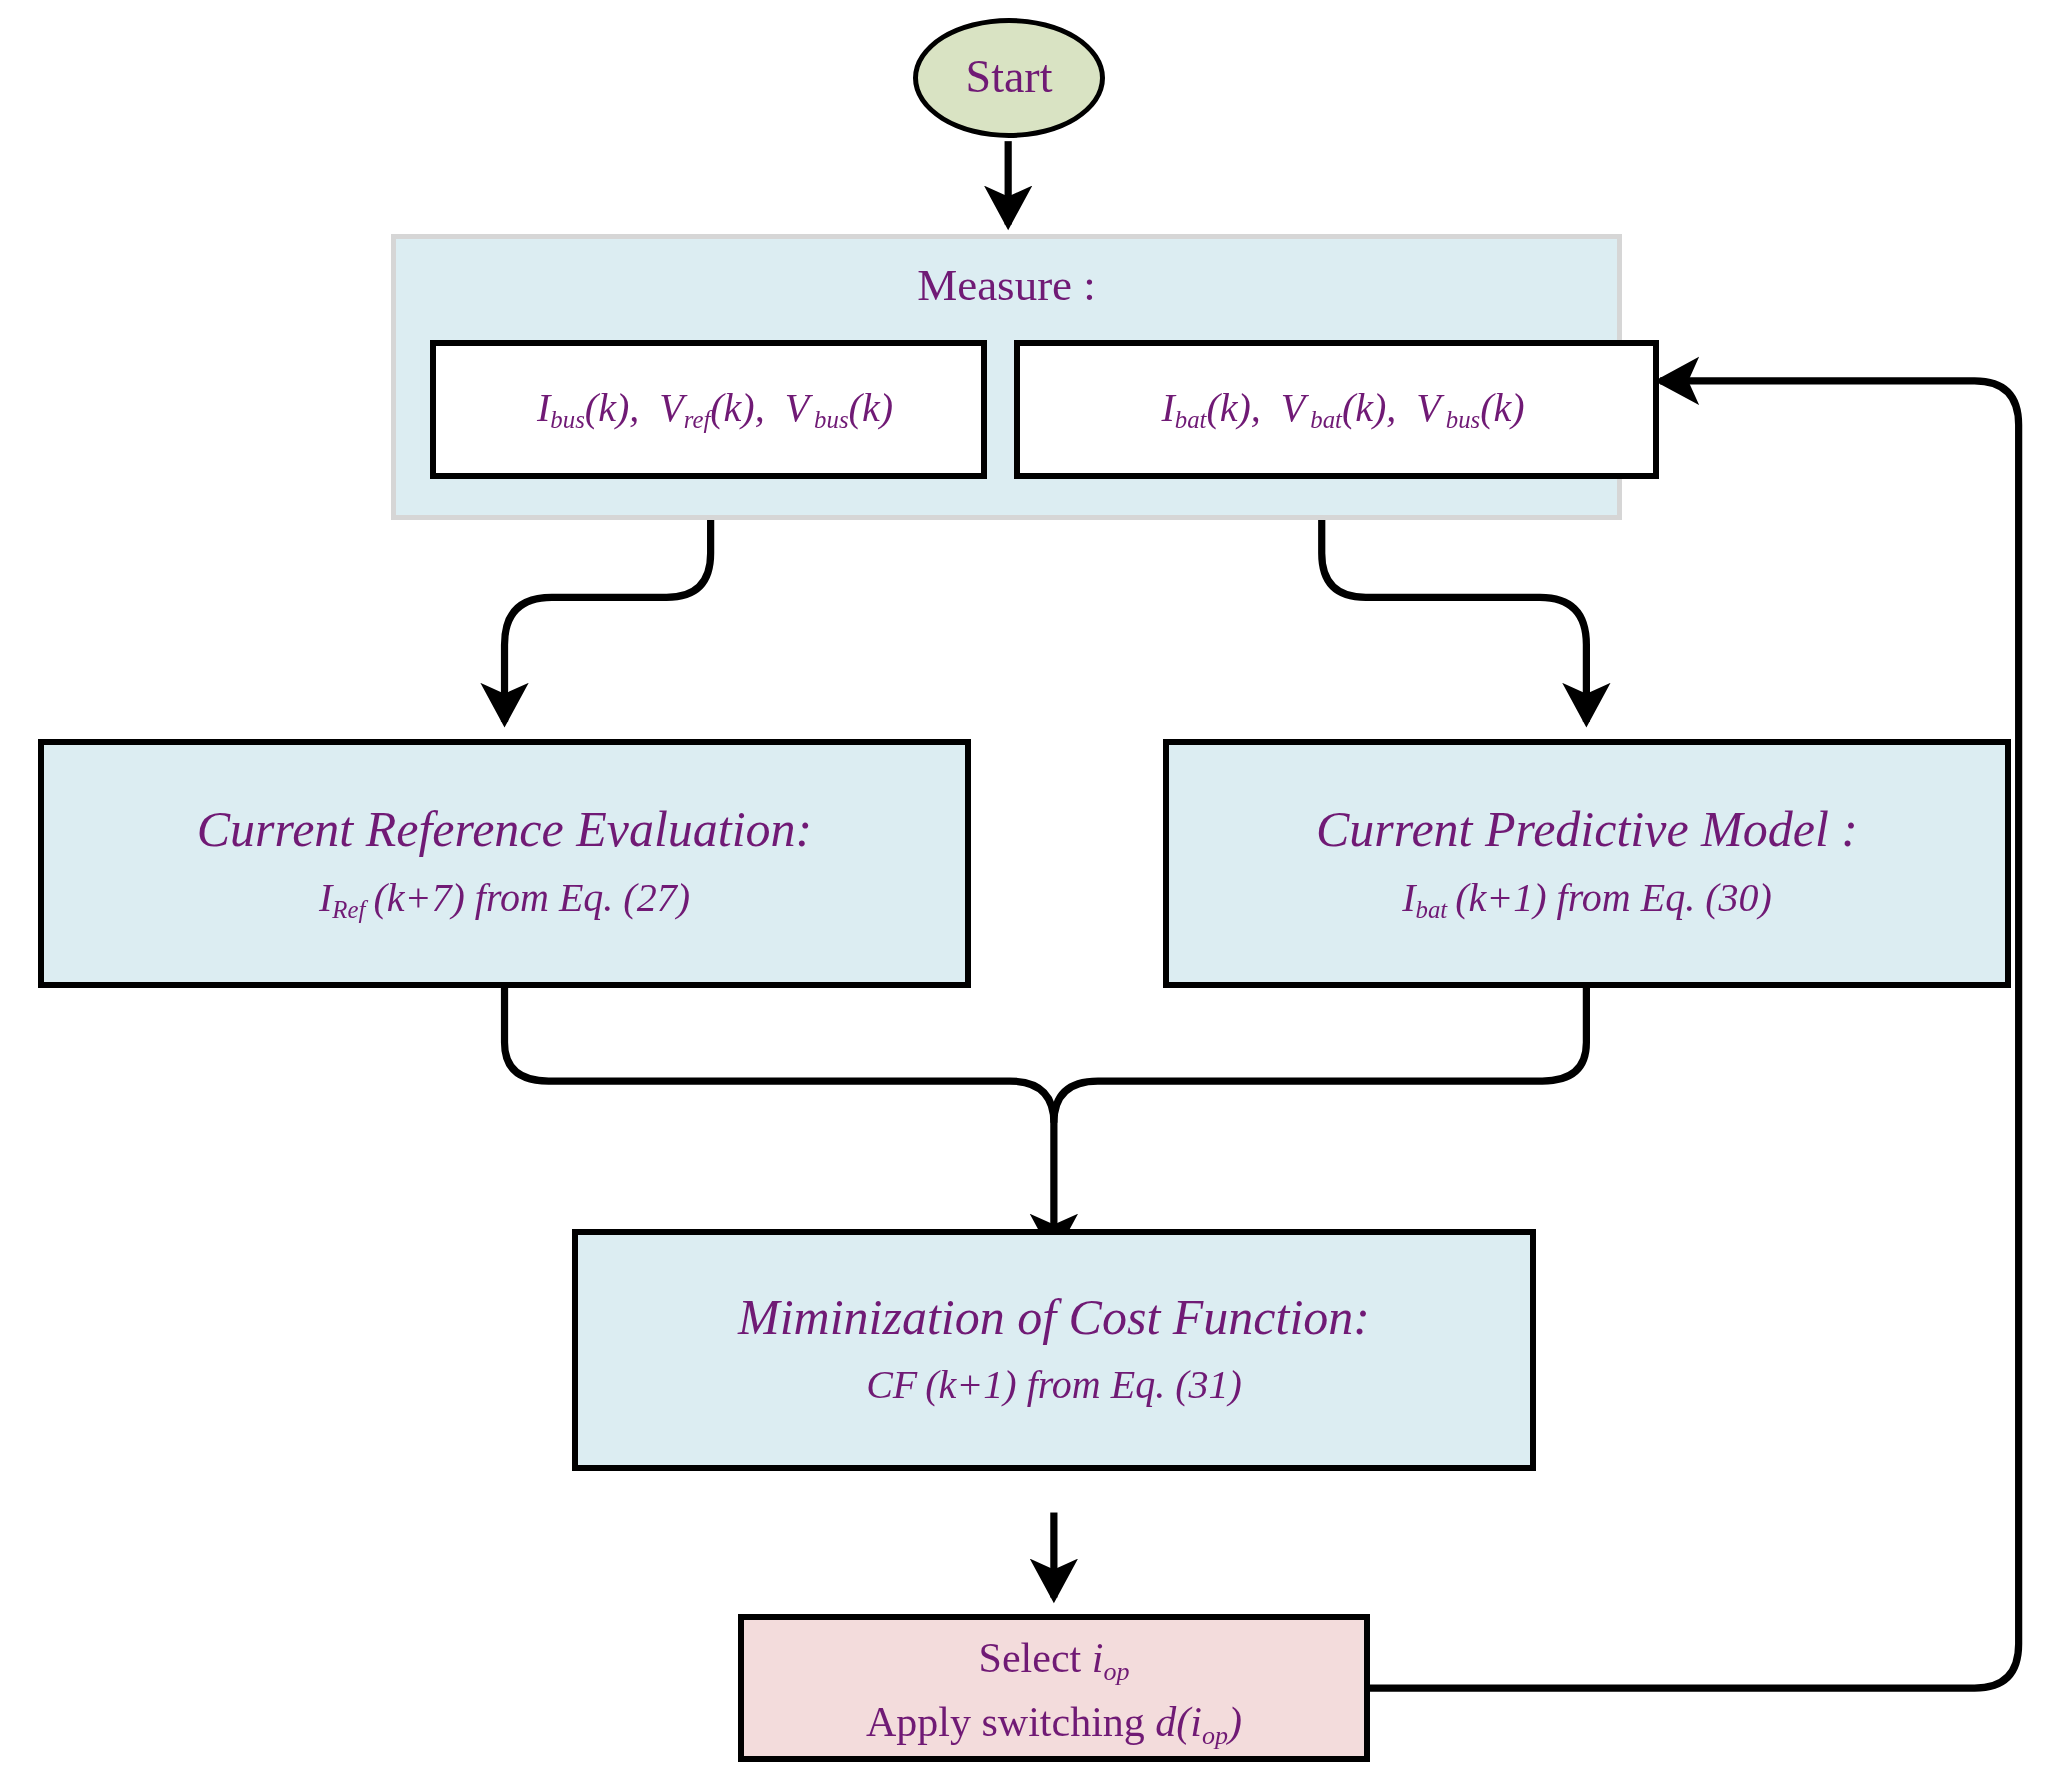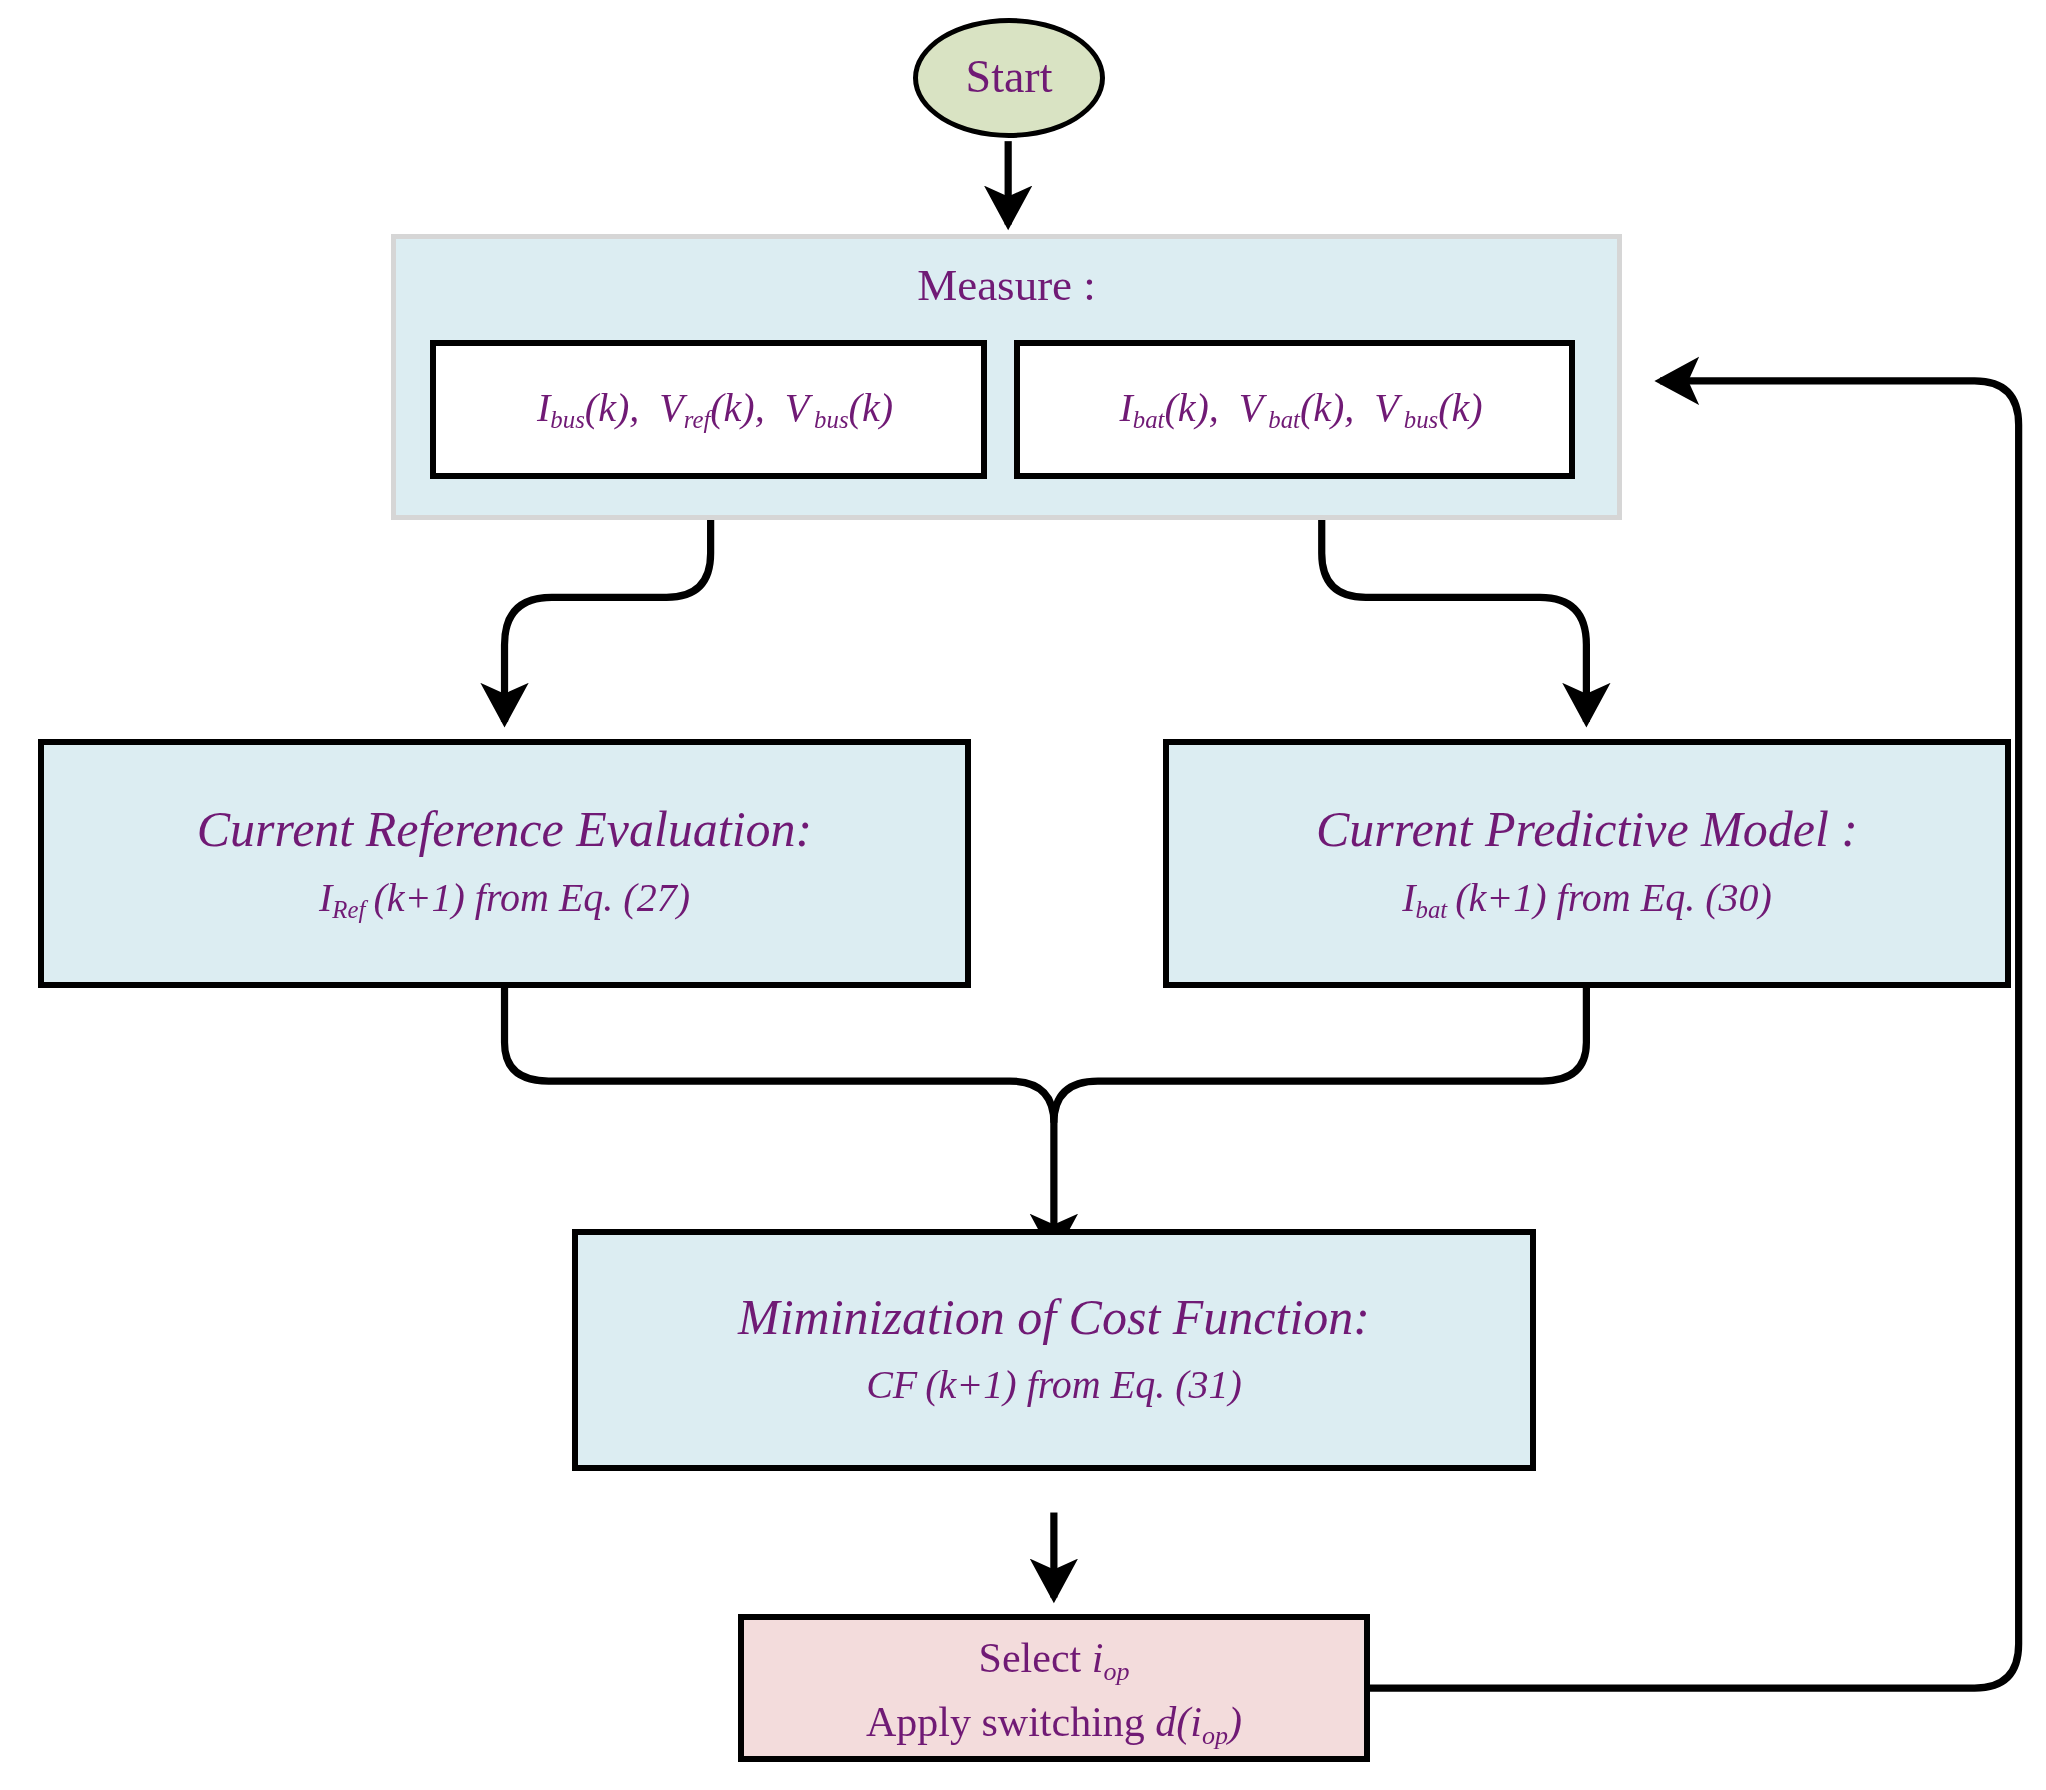--- a/index.html
+++ b/index.html
@@ -70,21 +70,21 @@
     border: 6.4px solid #000000;
     display: flex;
     align-items: center;
     justify-content: center;
     font-style: italic;
     font-size: 40px;
     white-space: nowrap;
     padding-left: 13px;
   }
   #measure-slot-left  { left: 34px;  top: 101px; width: 557px; height: 139px; }
-  #measure-slot-right { left: 618px; top: 101px; width: 561px; height: 139px; }
+  #measure-slot-right { left: 618px; top: 101px; width: 645px; height: 139px; }
 
   
   .process {
     background: #dcedf2;
     border: 6.4px solid #000000;
     font-style: italic;
     padding: 0 14.4px;
   }
   .process .line1 {
     font-size: 50px;
@@ -167,21 +167,21 @@
   <div class="measure-slot" id="measure-slot-right">
     <span class="nb" aria-label="I bat (k), V bat (k), V bus (k)">
       <span class="mathvar">I</span><span class="sub">bat</span><span class="mathvar">(k)</span><span class="mathvar">,&nbsp; </span><span class="mathvar">V</span><span class="sub"> bat</span><span class="mathvar">(k)</span><span class="mathvar">,&nbsp; </span><span class="mathvar">V</span><span class="sub"> bus</span><span class="mathvar">(k)</span>
     </span>
   </div>
 </div>
 
 <div class="node process" id="cre-node">
   <div class="line1">Current Reference Evaluation:</div>
   <div class="line2" aria-label="I Ref (k+1) from Eq. (27)">
-    <span class="mathvar">I</span><span class="sub">Ref</span><span class="mathvar"> (k+1) from Eq. (27)</span>
+    <span class="mathvar">I</span><span class="sub">Ref</span><span class="mathvar"> (k+7) from Eq. (27)</span>
   </div>
 </div>
 
 <div class="node process" id="cpm-node">
   <div class="line1">Current Predictive Model :</div>
   <div class="line2" aria-label="I bat (k+1) from Eq. (30)">
     <span class="mathvar">I</span><span class="sub">bat</span><span class="mathvar"> (k+1) from Eq. (30)</span>
   </div>
 </div>
 

